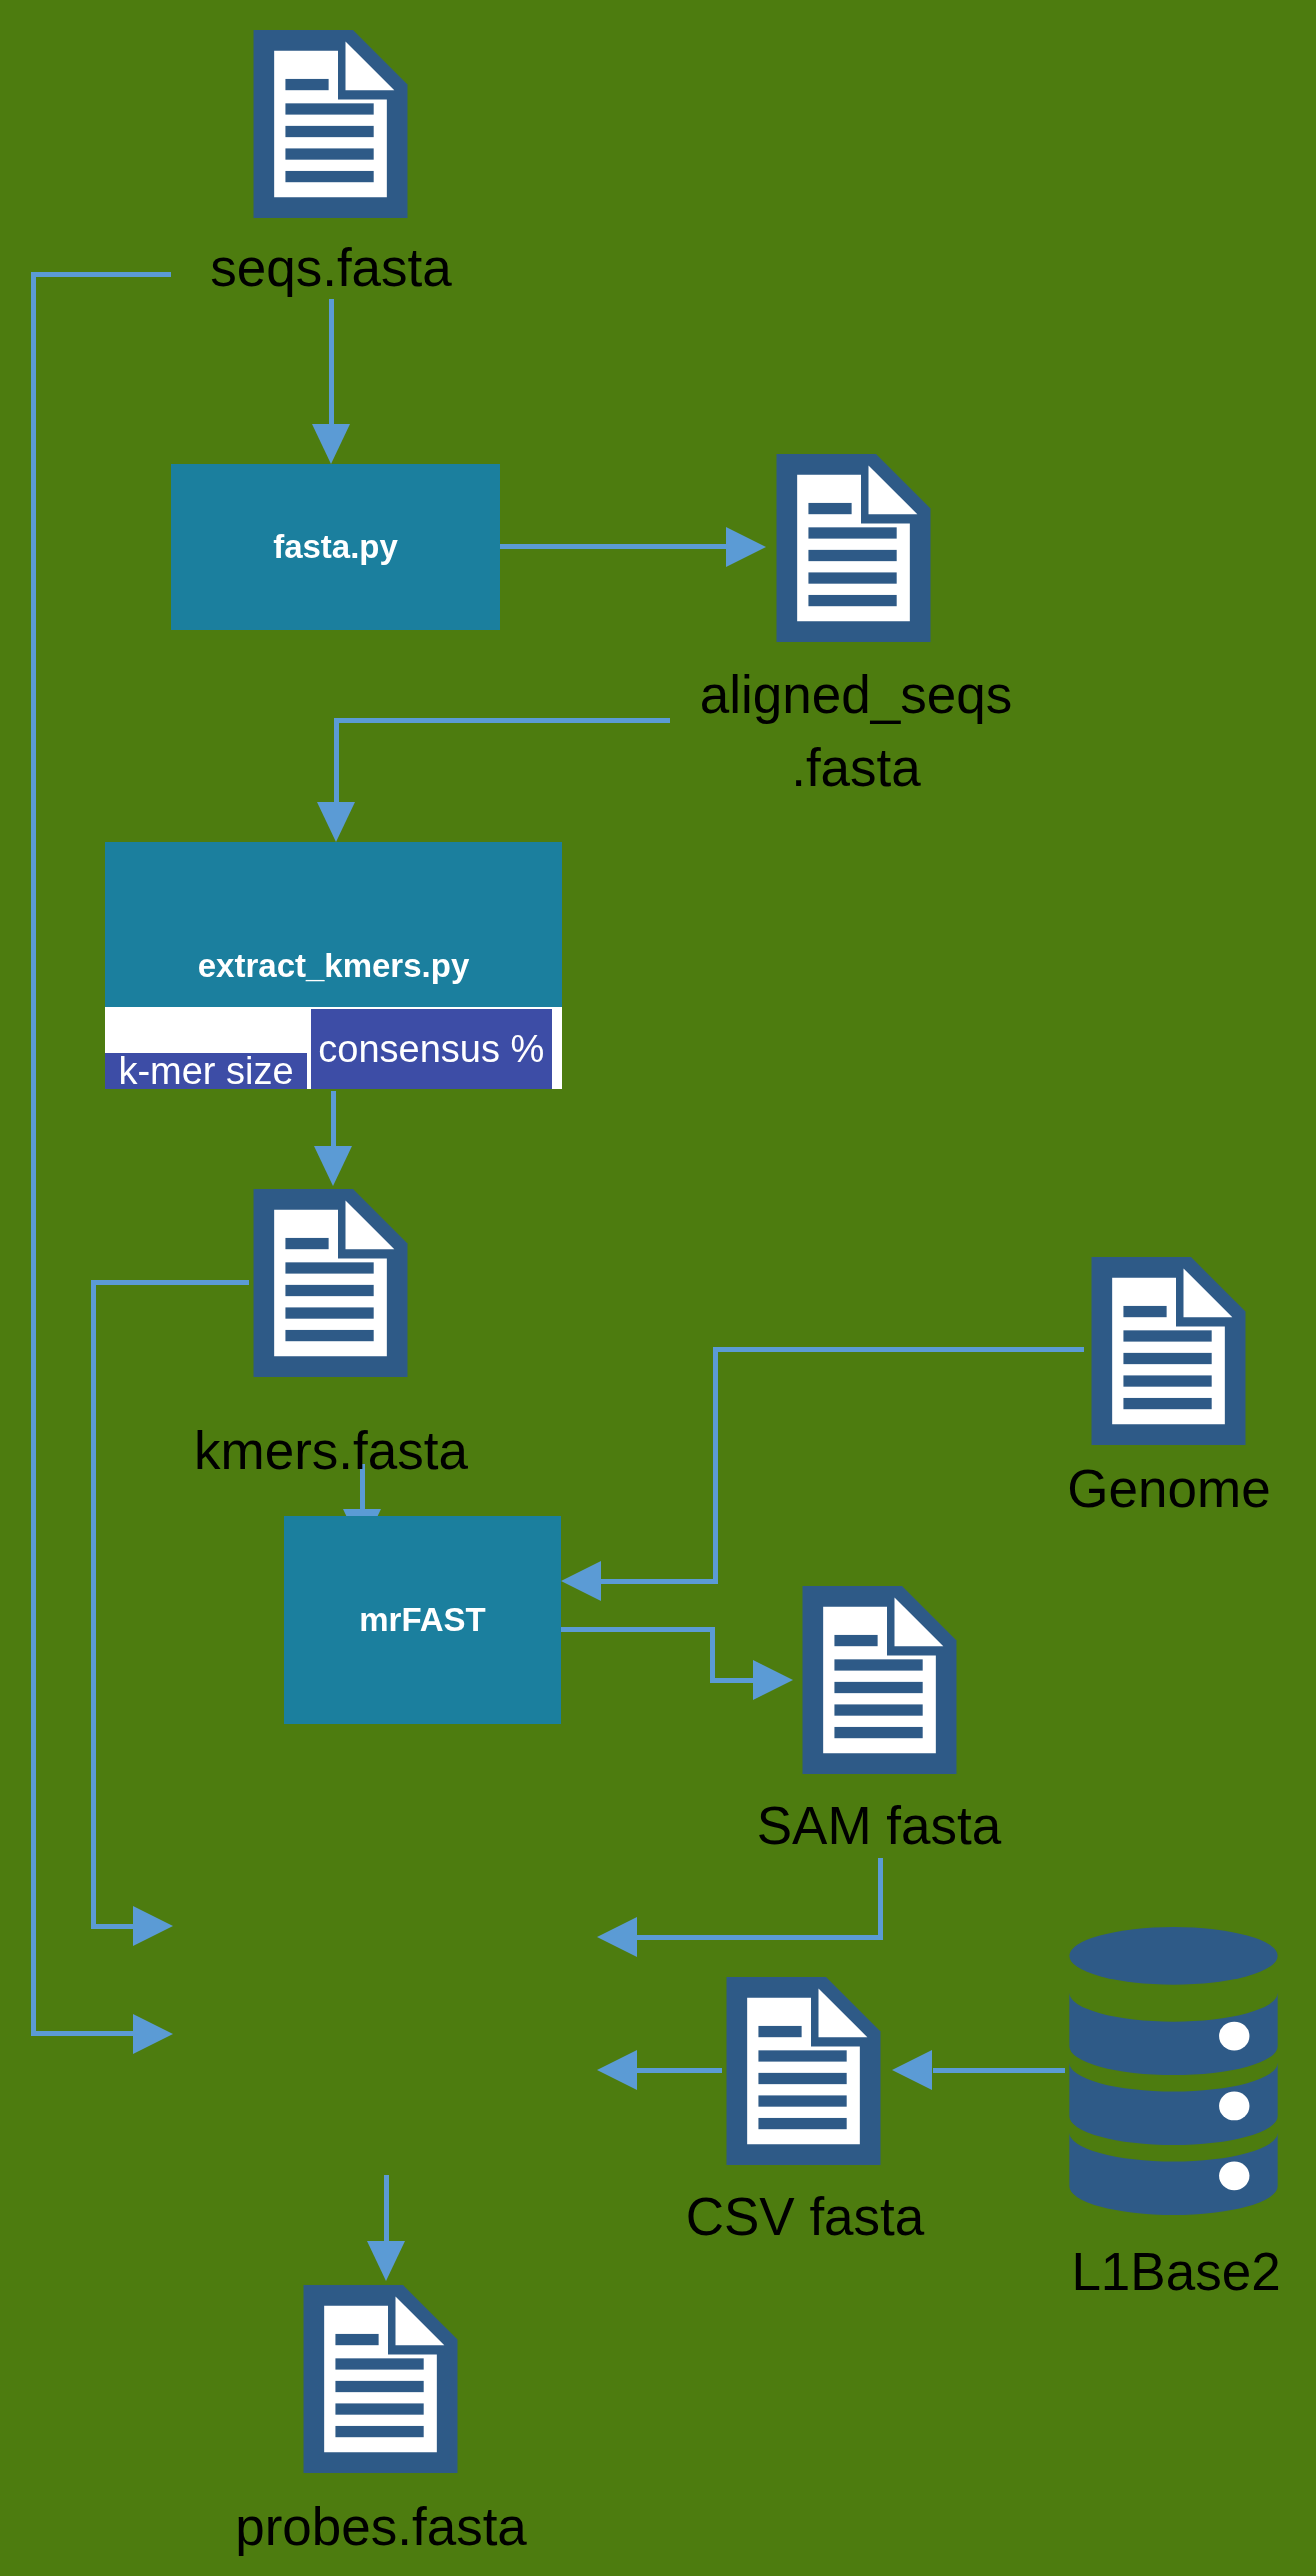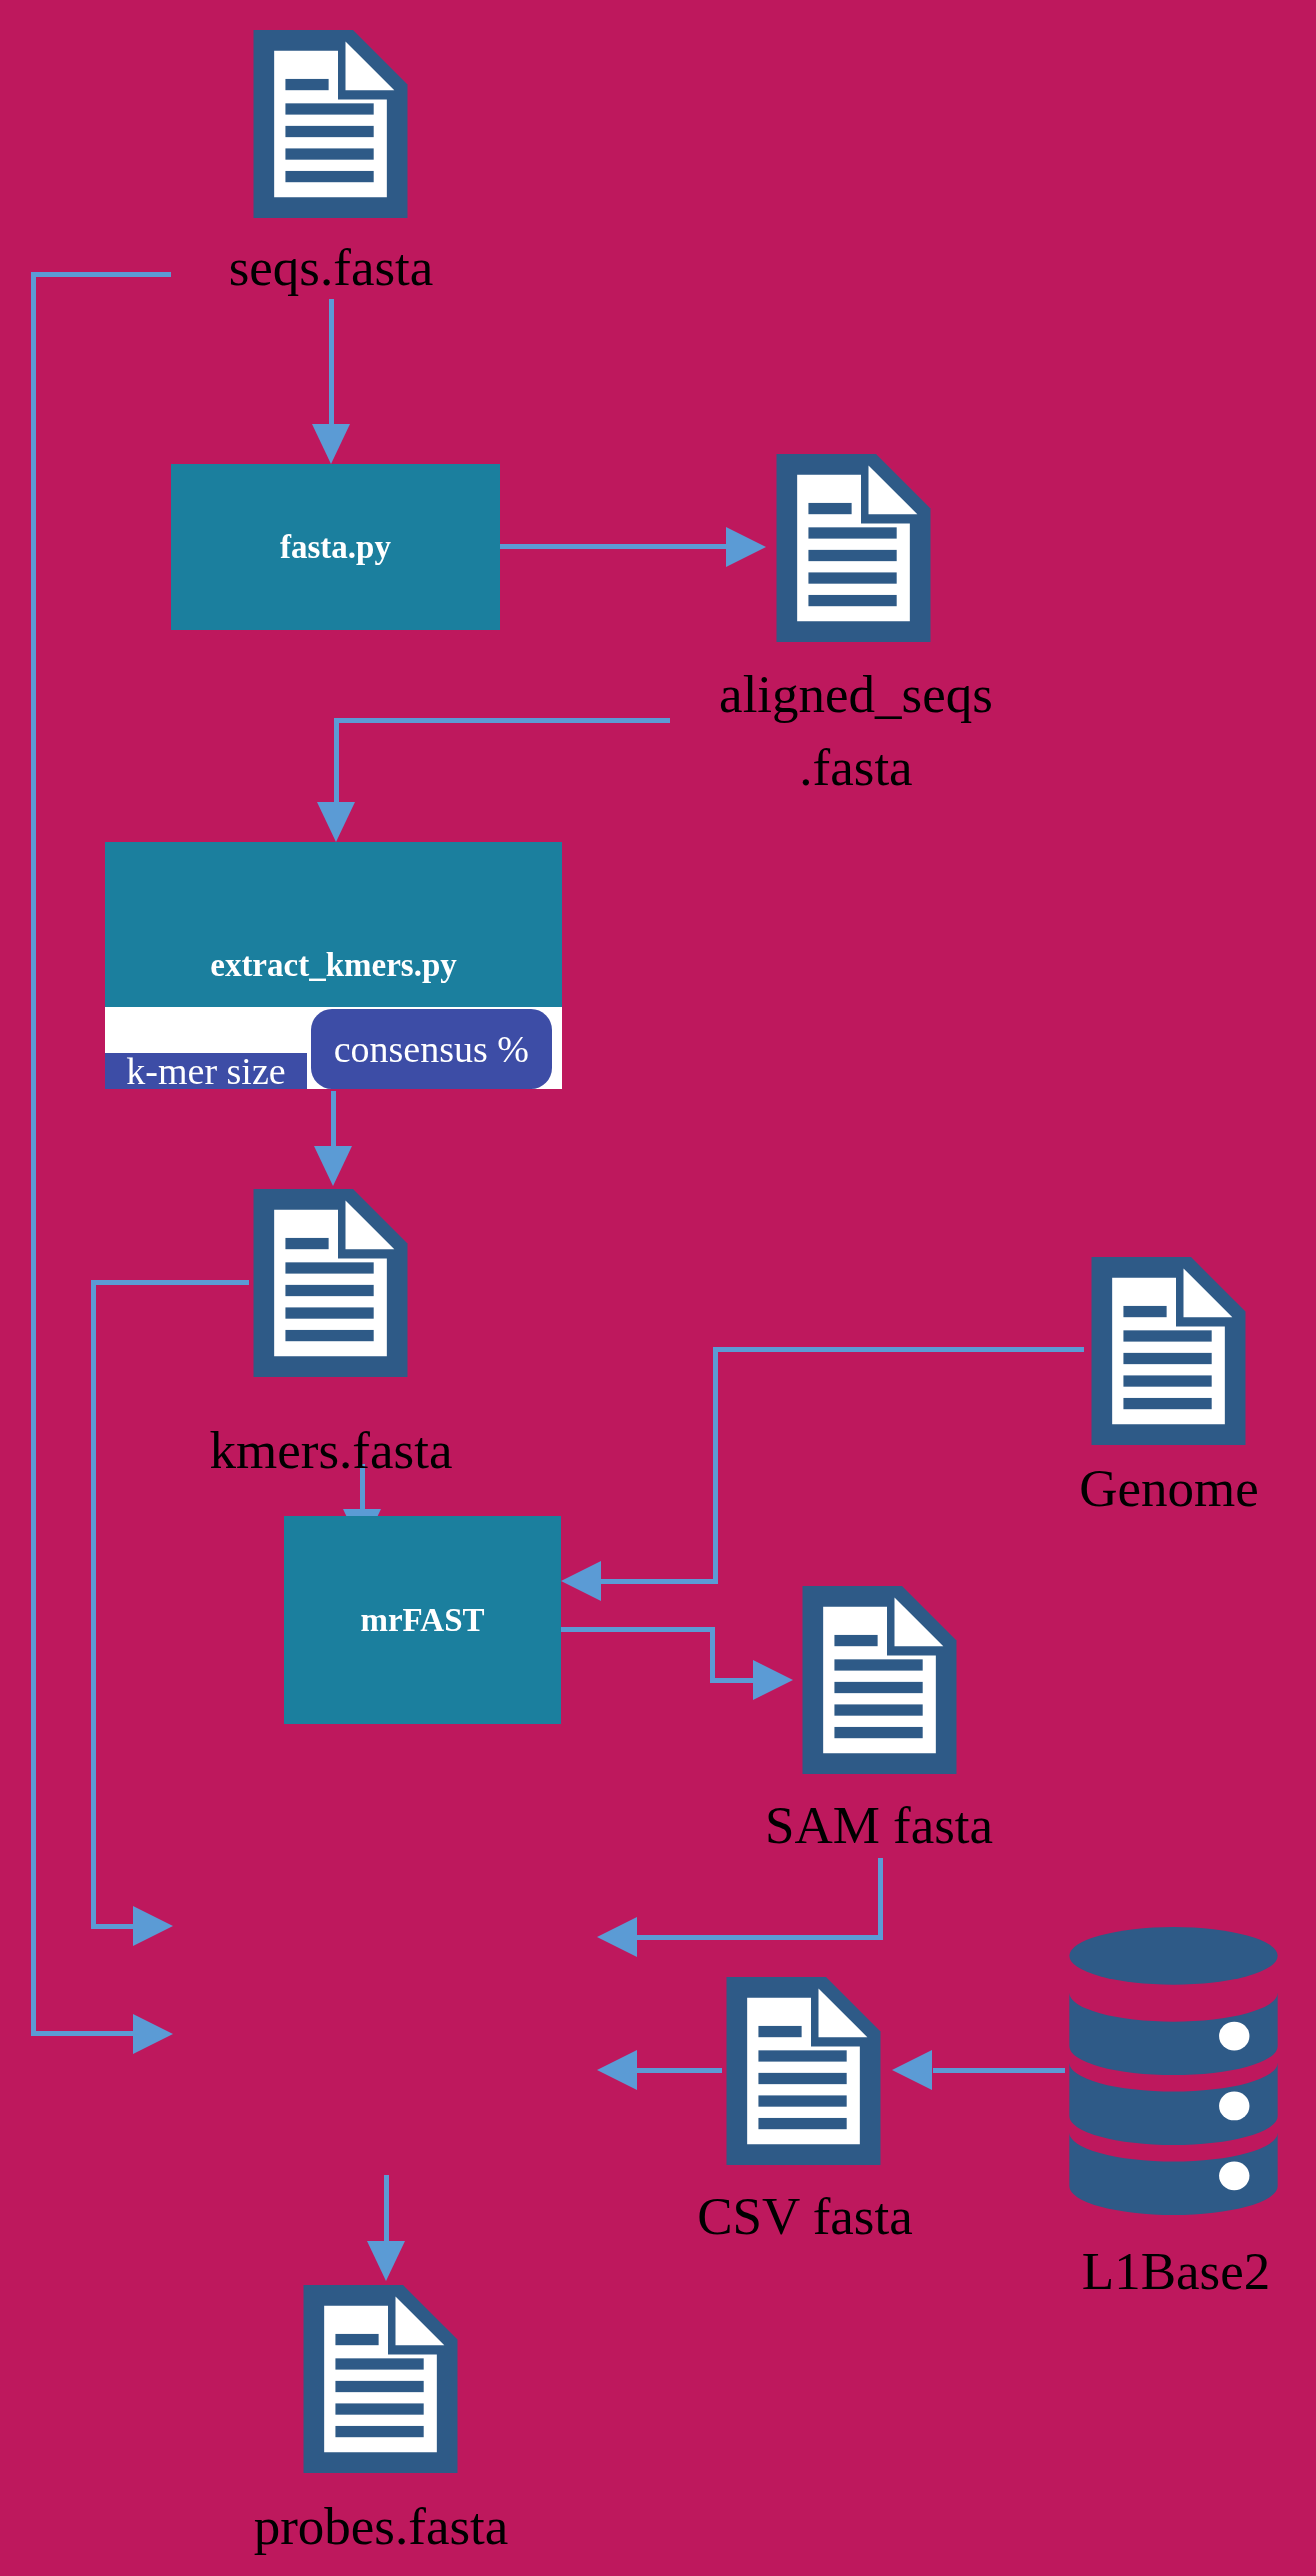--- a/index.html
+++ b/index.html
@@ -5,22 +5,22 @@
   :root{
     --arrow:#5B9BD5;
     --icon:#2E5A87;
     --process:#1B7F9E;
     --parameter:#3D4DA6;
     --label:#000000;
     --process_text:#FFFFFF;
   }
   html,body{margin:0;padding:0;background:#fff;}
   .canvas{
-    position:relative;width:1317px;height:2576px;background:#be185d;overflow:hidden;
-    font-family:Liberation Serif, serif;
+    position:relative;width:1317px;height:2576px;background:#4d7c0f;overflow:hidden;
+    font-family:Liberation Sans, sans-serif;
   }
   .abs{position:absolute;}
   
   svg.icon{display:block;color:var(--icon);}
   svg.icon .dark{fill:currentColor;}
   svg.icon .lite{fill:#ffffff;}
   
   .nodelabel{
     position:absolute;width:414px;text-align:center;color:var(--label);
     font-size:53px;line-height:73px;white-space:nowrap;
@@ -201,21 +201,21 @@
   <div class="nodelabel" style="left:969px;top:2235px;">L1Base2</div>
 
   <div class="pbox" style="left:171px;top:464px;width:329px;height:166px;">
     <span class="title">fasta.py</span>
   </div>
 
   <div class="pbox" style="left:105px;top:842px;width:457px;height:247px;">
     <span class="title">extract_kmers.py</span>
     <div class="param-row">
       <div class="param" style="width:202px;margin-top:44px;">k-mer size</div>
-      <div class="param" style="width:241px;border-radius:21px;">consensus %</div>
+      <div class="param" style="width:241px;">consensus %</div>
     </div>
   </div>
 
   <div class="pbox" style="left:284px;top:1516px;width:277px;height:208px;">
     <span class="title">mrFAST</span>
   </div>
 
 
 </div>
 

